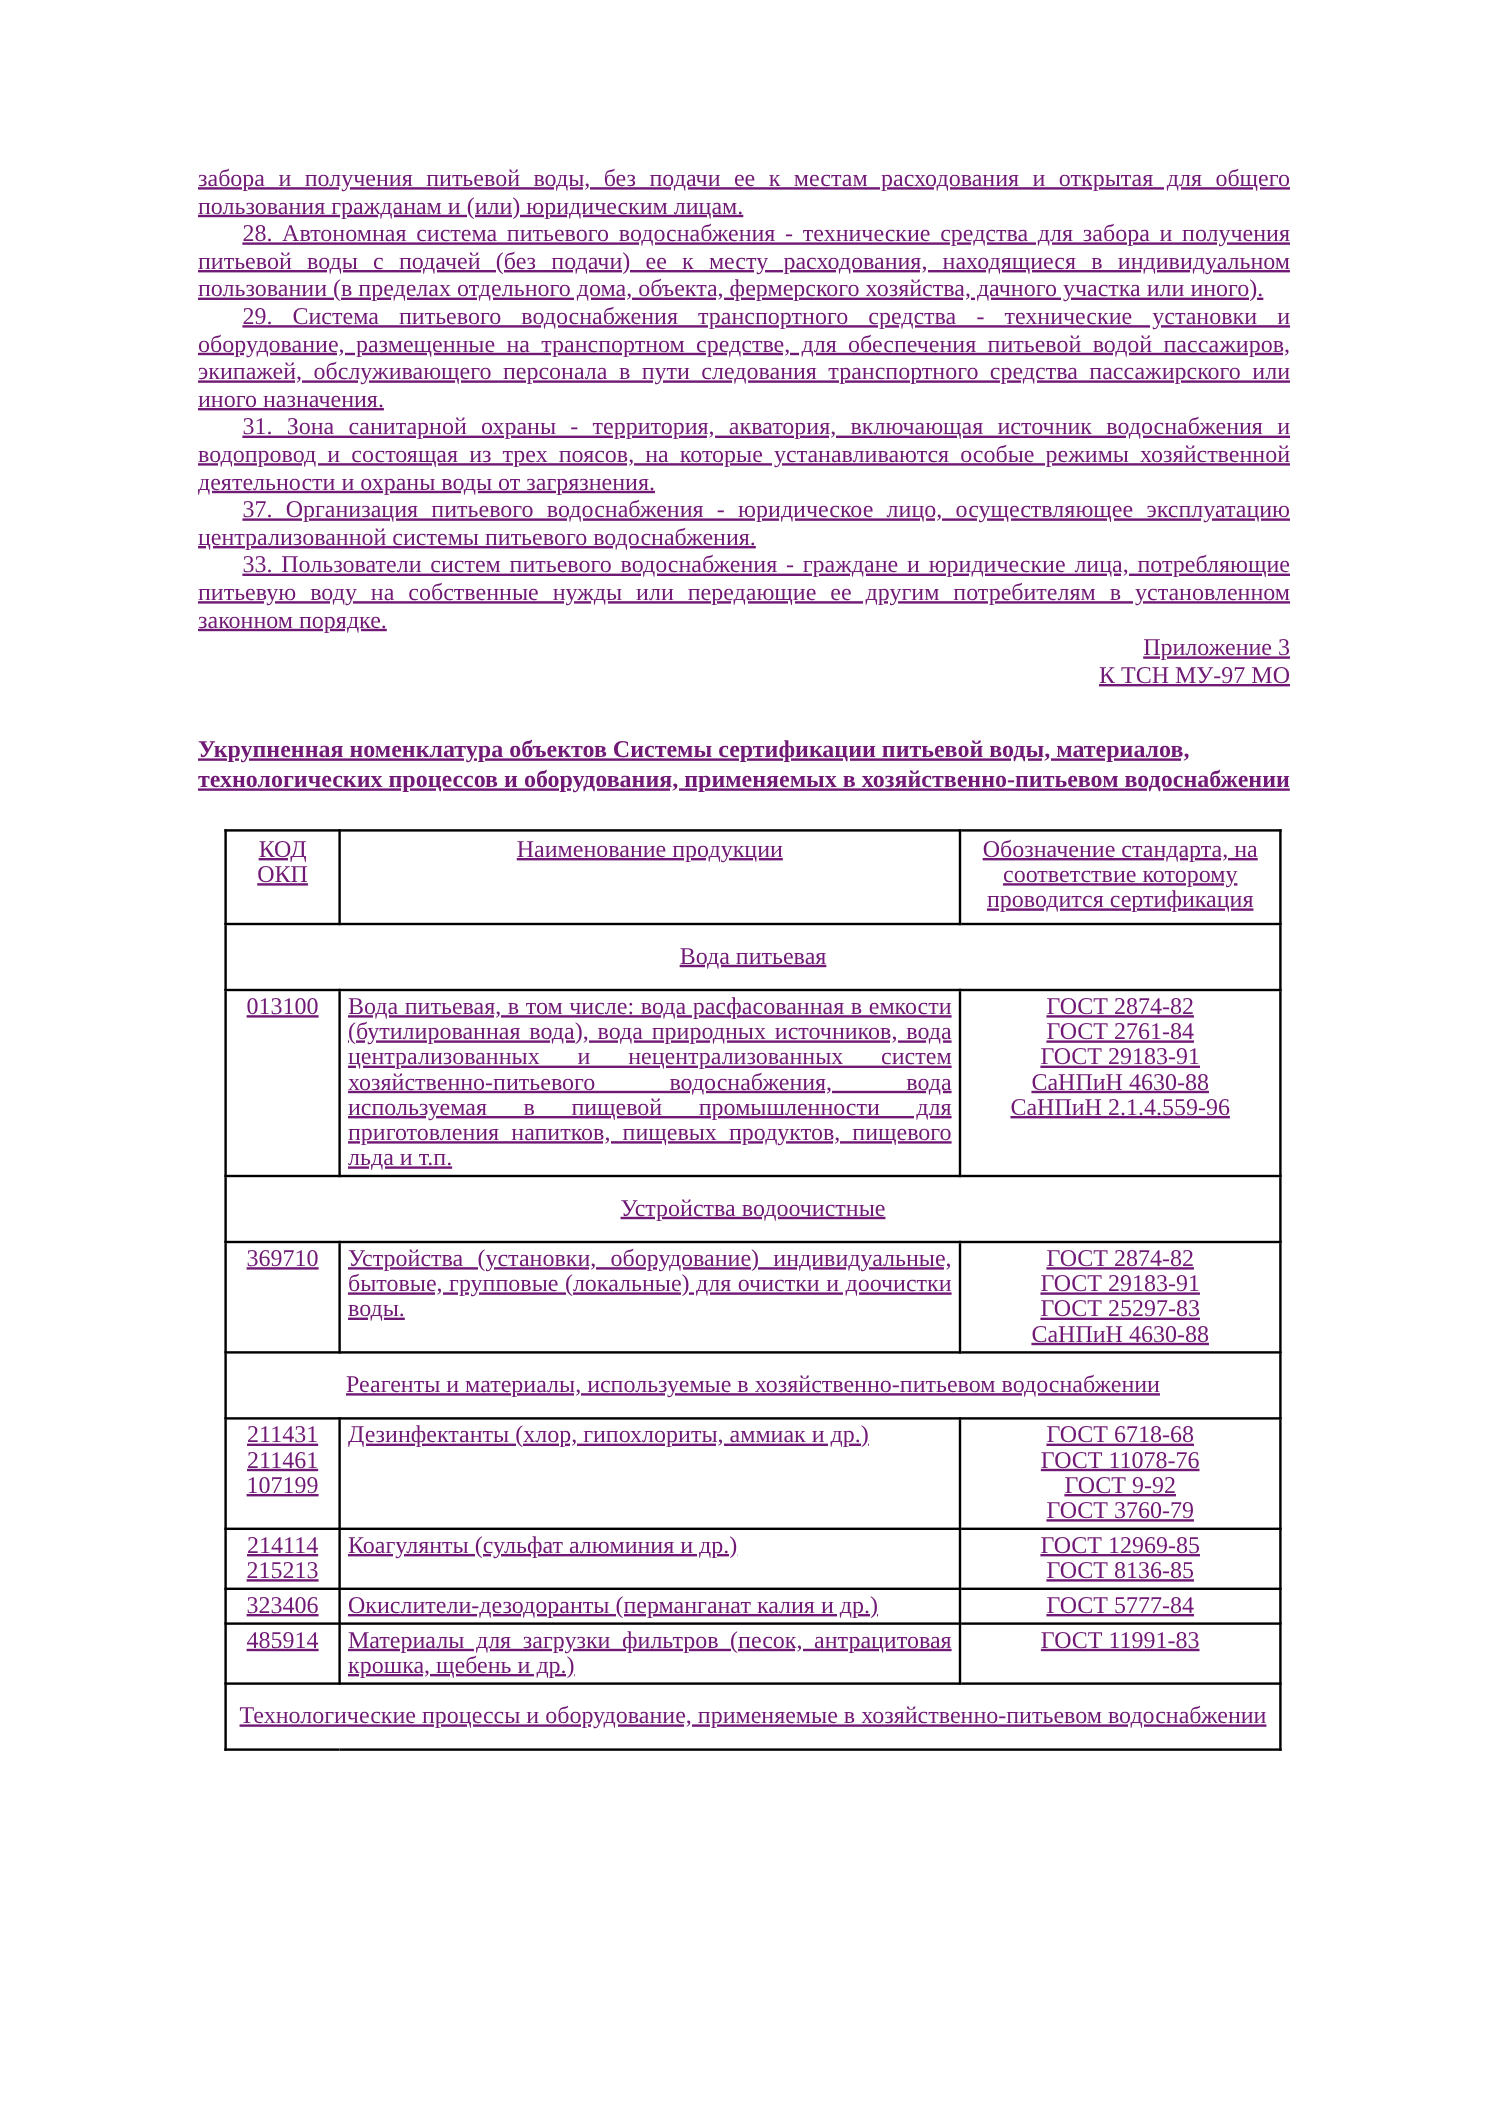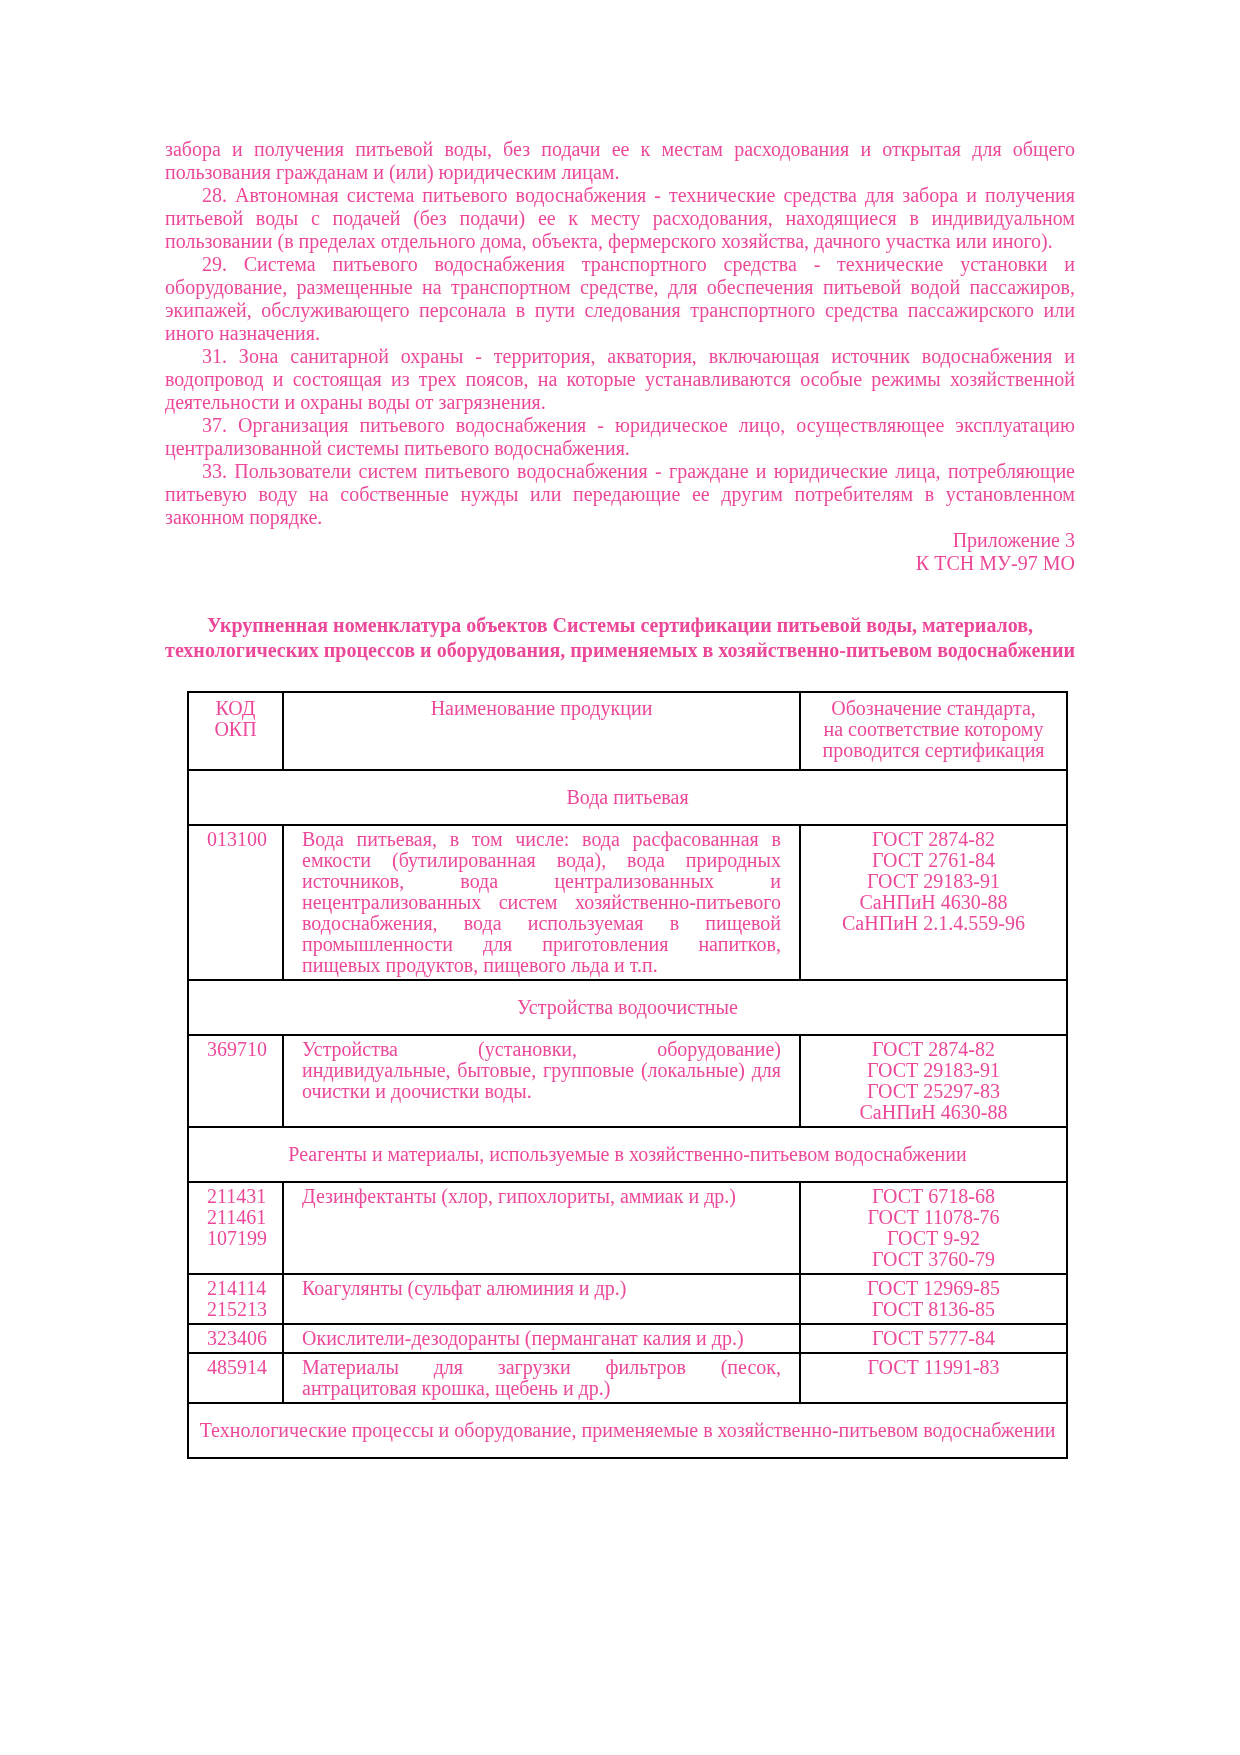--- a/index.html
+++ b/index.html
@@ -1,56 +1,56 @@
 <!DOCTYPE html>
 <html lang="ru"><head>
 <meta charset="utf-8">
 <style>
   html, body { margin: 0; padding: 0; background: #ffffff; }
   .page {
     position: relative;
     width: 1240px;
     height: 1506px;
     background: #ffffff;
-    color: #ec4899;
+    color: #701a75;
     font-family: "Liberation Serif", "DejaVu Serif", serif;
     font-size: 20px;
     overflow: hidden;
     box-sizing: border-box;
     padding: 138px 165px 0 165px;
+    text-decoration: underline;
   }
   .body-text p {
     margin: 0;
     text-align: justify;
     line-height: 23px;
     text-indent: 37px;
   }
   .body-text p.no-indent { text-indent: 0; }
   .appendix {
     text-align: right;
     line-height: 23px;
   }
   .heading {
     margin-top: 38px;
-    text-align: center;
     font-weight: bold;
     line-height: 25px;
   }
   table.cert-table {
     margin-top: 28px;
     margin-left: 22px;
     width: 879px;
     border-collapse: collapse;
     table-layout: fixed;
   }
   .cert-table th, .cert-table td {
     border: 2px solid #000000;
     vertical-align: top;
     line-height: 21px;
-    padding: 3px 18px;
+    padding: 3px 6px;
     box-sizing: border-box;
     overflow: hidden;
   }
   .cert-table th {
     font-weight: normal;
     text-align: center;
     padding-top: 5px;
     padding-bottom: 8px;
   }
   col.c-code { width: 95px; }

